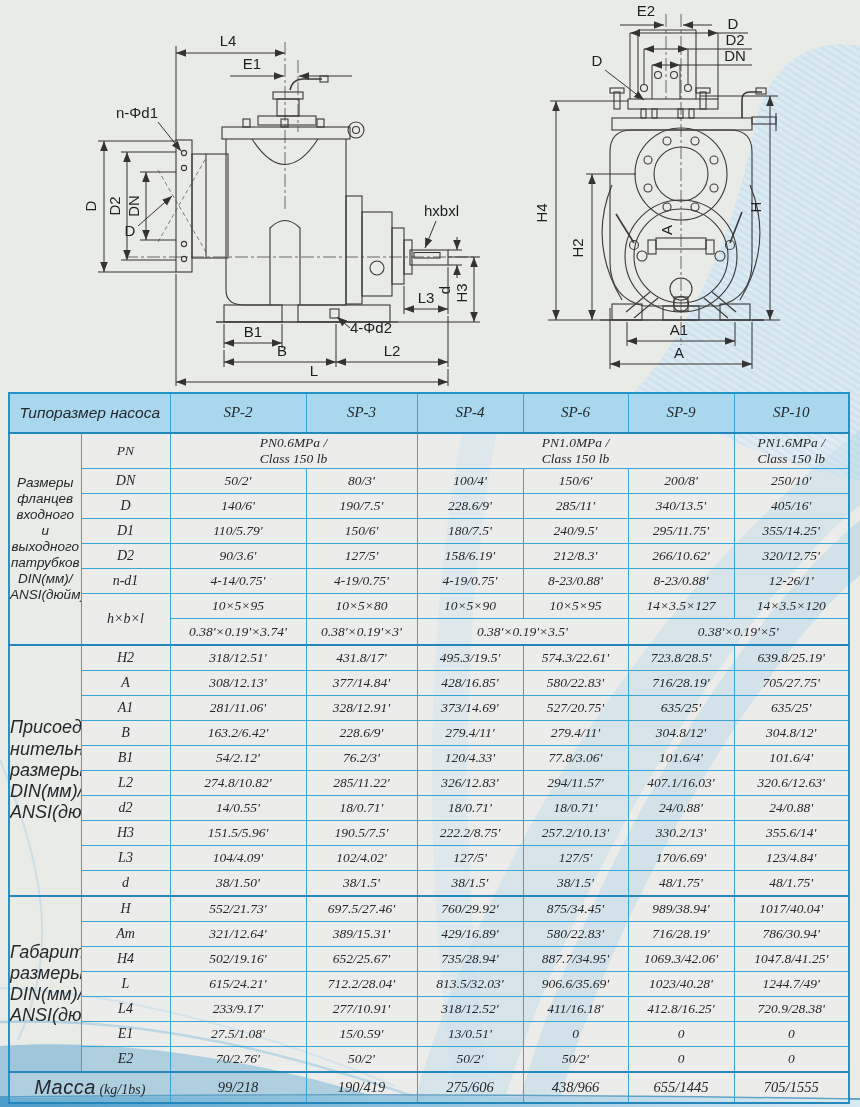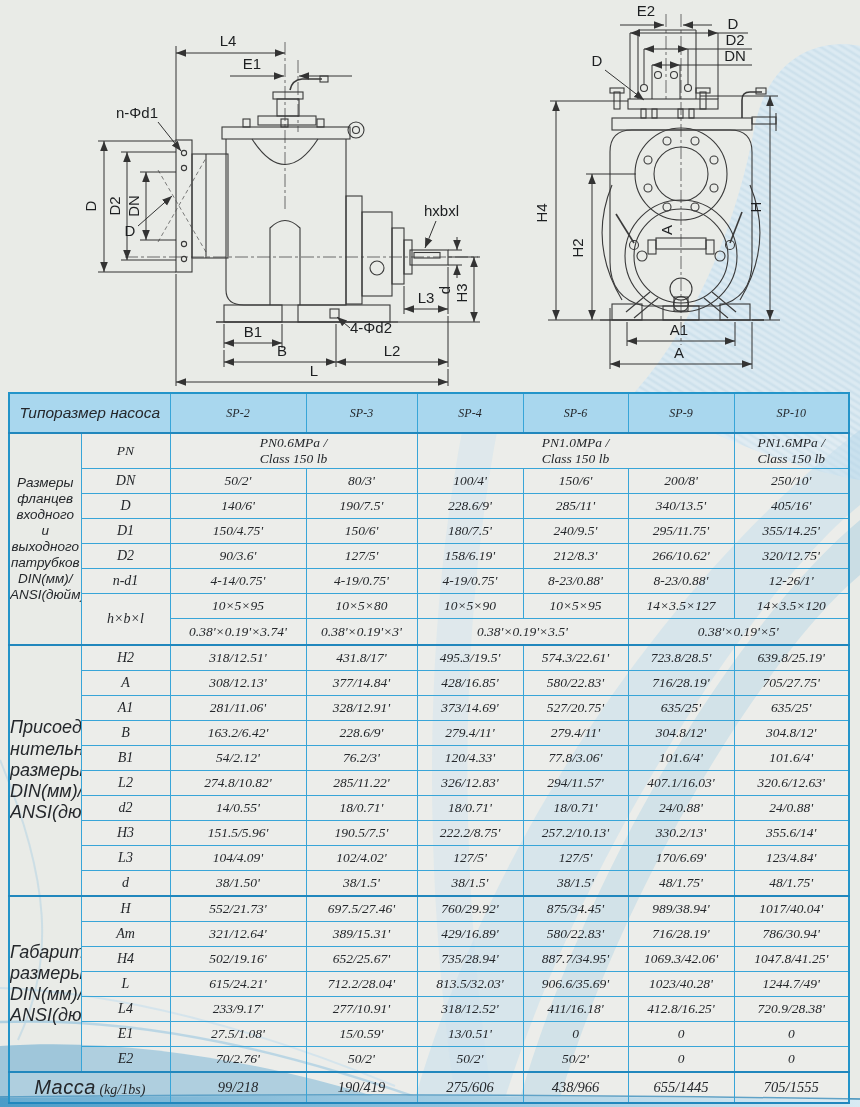--- a/index.html
+++ b/index.html
@@ -8,21 +8,21 @@
   #decor,#diagrams{position:absolute;left:0;top:0;}
   #diagrams{z-index:2;}
   #decor{z-index:1;}
   #table-wrap{position:absolute;left:8px;top:392px;z-index:3;font-style:italic;}
 
   table.spec{border-collapse:collapse;table-layout:fixed;width:840px;
              font-family:"Liberation Serif",serif;color:#24272b;}
   table.spec td, table.spec th{border:1px solid #38a5d8;text-align:center;
              padding:0;font-weight:normal;line-height:1.18;overflow:hidden;}
   table.spec{border:2px solid #2394c9;}
-  thead th{background:#a9d7ee;height:38px;font-size:12px;border-bottom:2px solid #2187bd;}
+  thead th{background:#a9d7ee;height:38px;font-size:15px;border-bottom:2px solid #2187bd;}
   th.corner{font-family:"Liberation Sans",sans-serif;font-size:15.5px;}
   tbody td{height:24px;font-size:13.5px;background:rgba(248,250,249,0.18);}
   tr.pn-row td{height:34px;font-size:13.5px;}
   td.group-cell{font-family:"Liberation Sans",sans-serif;font-size:18px;
              text-align:left;padding:2px 2px 2px 11px;line-height:1.3;background:transparent;}
   td.param-cell{font-size:14px;}
   tr.sec-top td{border-top:2px solid #2187bd;}
   tr.sub-bottom td{height:25px;}
   tr.mass-row td{height:29px;font-size:14.5px;border-top:2px solid #2187bd;border-bottom:2px solid #2187bd;}
   .mass-label{font-family:"Liberation Sans",sans-serif;font-size:20px;letter-spacing:.5px;margin-top:34px;}
@@ -344,21 +344,21 @@
             <td class="param-cell">D</td>
             <td colspan="1" class="val">140/6'</td>
             <td colspan="1" class="val">190/7.5'</td>
             <td colspan="1" class="val">228.6/9'</td>
             <td colspan="1" class="val">285/11'</td>
             <td colspan="1" class="val">340/13.5'</td>
             <td colspan="1" class="val">405/16'</td>
           </tr>
           <tr>
             <td class="param-cell">D1</td>
-            <td colspan="1" class="val">150/4.75'</td>
+            <td colspan="1" class="val">110/5.79'</td>
             <td colspan="1" class="val">150/6'</td>
             <td colspan="1" class="val">180/7.5'</td>
             <td colspan="1" class="val">240/9.5'</td>
             <td colspan="1" class="val">295/11.75'</td>
             <td colspan="1" class="val">355/14.25'</td>
           </tr>
           <tr>
             <td class="param-cell">D2</td>
             <td colspan="1" class="val">90/3.6'</td>
             <td colspan="1" class="val">127/5'</td>

